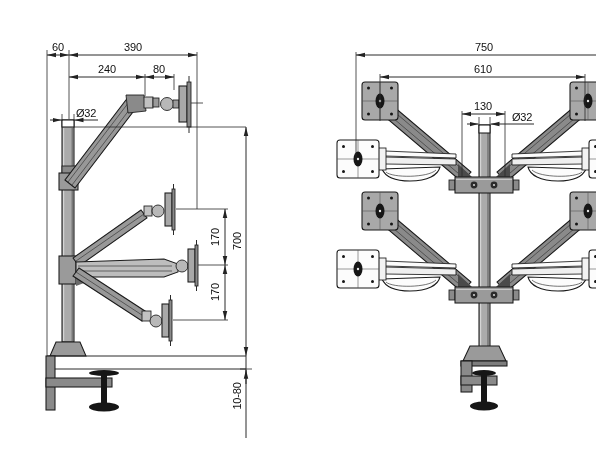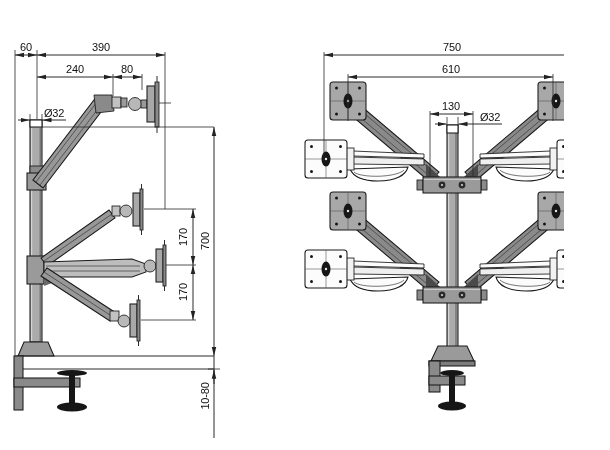--- a/index.html
+++ b/index.html
@@ -1,21 +1,21 @@
 <!DOCTYPE html>
 <html style="--line: #1a1a1a; --dim: #2a2a2a; --metal: #ababab; --metal_dark: #8a8a8a; --metal_mid: #9a9a9a; --metal_light: #d5d5d5; --plate: #a8a8a8; --plate_white: #fcfcfc; --black: #161616; --bg: #ffffff;"><head>
 <meta charset="utf-8">
 <style>
   :root{
     --line:#1a1a1a; --dim:#2a2a2a; --metal:#ababab; --metal_dark:#8a8a8a;
     --metal_mid:#9a9a9a; --metal_light:#d5d5d5; --plate:#a8a8a8; --plate_white:#fcfcfc;
     --black:#161616; --bg:#ffffff;
   }
   html,body{margin:0;padding:0;background:var(--bg);}
-  .stage{width:564px;height:450px;background:var(--bg);position:relative;overflow:hidden;}
+  .stage{width:564px;height:450px;background:var(--bg);position:relative;overflow:hidden;margin-left:32px;}
   svg{display:block}
   .dim{stroke:var(--dim);stroke-width:1;fill:none}
   .thin{stroke:var(--dim);stroke-width:.8;fill:none}
   .dl{marker-start:url(#arr);marker-end:url(#arr)}
   .me{marker-end:url(#arr)}
   .t{font-family:"Liberation Sans",sans-serif;font-size:11px;fill:#111;text-anchor:middle;letter-spacing:-.2px}
   .p{stroke:var(--line);stroke-width:1.05}
   .p9{stroke:var(--line);stroke-width:.85}
   .seam{stroke:#555;stroke-width:.6;fill:none}
   .inner{stroke:#3a3a3a;stroke-width:.7;fill:none}

